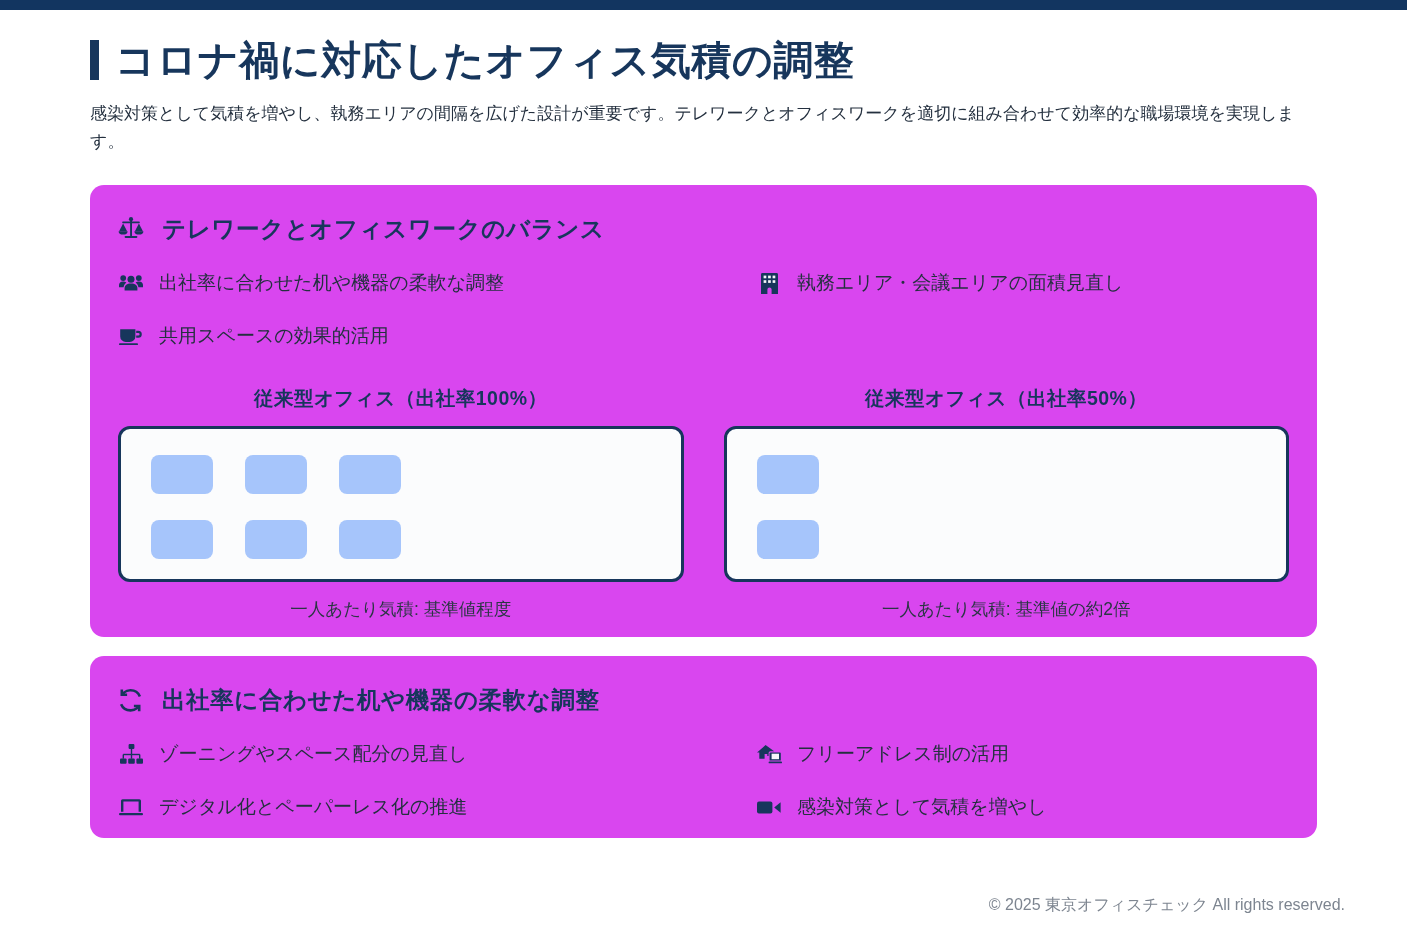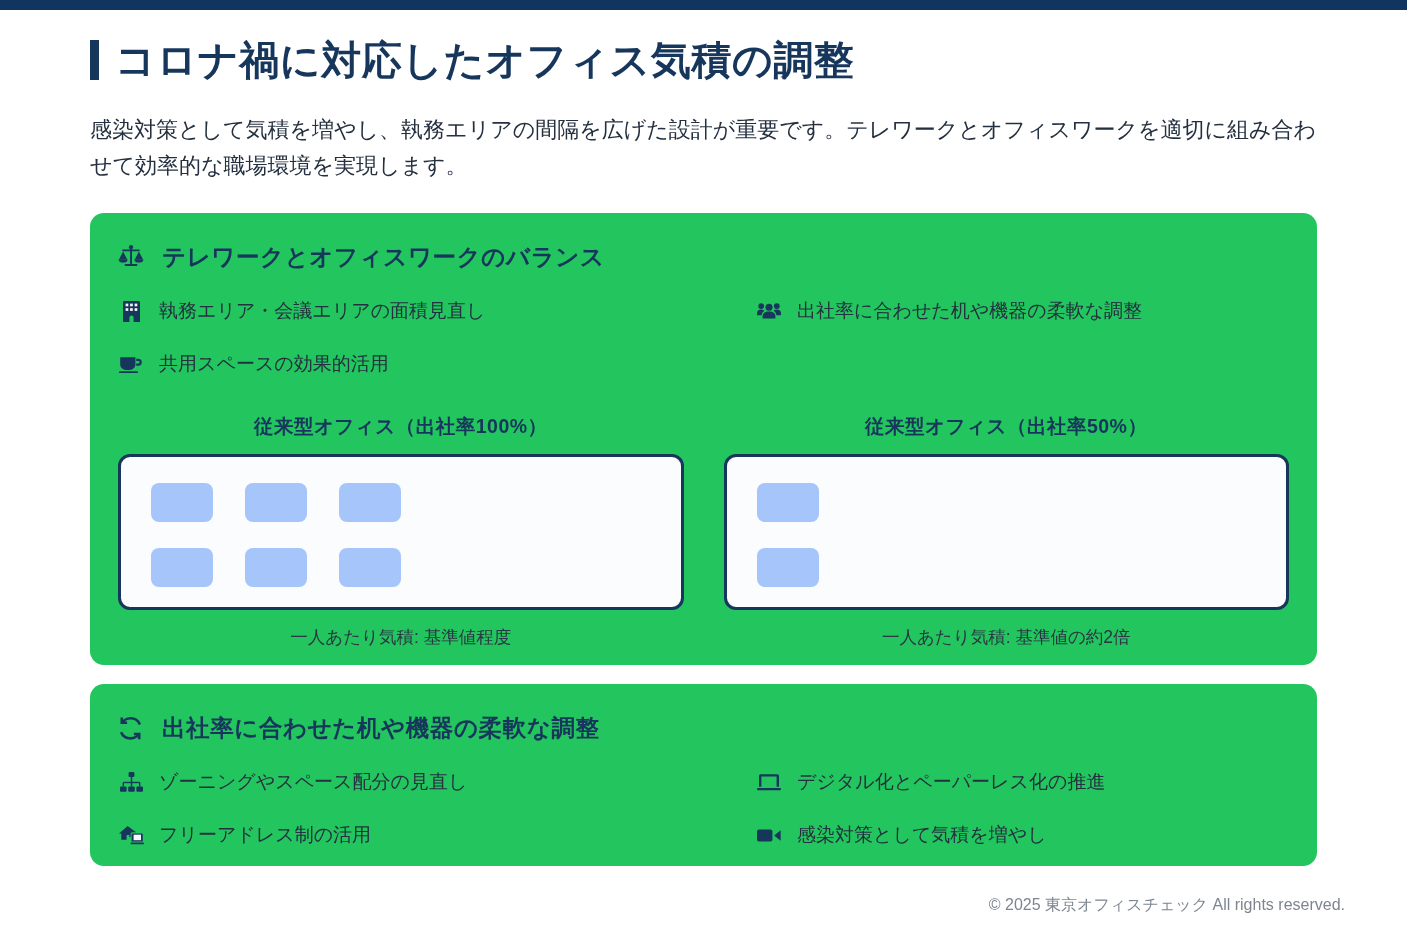--- a/index.html
+++ b/index.html
@@ -47,30 +47,30 @@
   .title-accent {
     display: inline-block;
     width: 9px;
     height: 40px;
     background: #17365c;
     margin-right: 16px;
     flex: none;
   }
 
   .page-desc {
-    margin-top: 28px;
-    font-size: 22px;
+    margin-top: 16px;
+    font-size: 17px;
     line-height: 1.62;
     color: #24303f;
     max-width: 1290px;
   }
 
   
   .card {
-    background: #22c55e;
+    background: #d946ef;
     border-radius: 14px;
     box-sizing: border-box;
     padding: 22px 28px 26px 28px;
   }
   .card-balance {
     margin-top: 30px;
     height: 452px;
   }
   .card-points {
     margin-top: 19px;
@@ -204,45 +204,45 @@
           <path d="M16.4 14.2 a4.5 3.4 0 0 0 9 0 Z"></path>
         </svg>
       </span>
       <span>テレワークとオフィスワークのバランス</span>
     </div>
 
     <div class="feat-grid">
 
       <div class="feat">
         <span class="ficon">
+          <svg width="24" height="19" viewBox="0 0 24 19" fill="#17365c">
+            <circle cx="12" cy="5.3" r="3.5"></circle>
+            <circle cx="4.2" cy="4.1" r="2.9"></circle>
+            <circle cx="19.8" cy="4.1" r="2.9"></circle>
+            <path d="M12 9.6 c-4.1 0-6.4 2.1-6.4 4.6 v2.4 h12.8 v-2.4 c0-2.5-2.3-4.6-6.4-4.6z"></path>
+            <path d="M4.2 7.6 c-2.8 0-4.2 1.6-4.2 3.5 v2.1 h4.6 c0.3-2 1.3-3.6 2.8-4.7 -0.9-0.6-2-0.9-3.2-0.9z"></path>
+            <path d="M19.8 7.6 c-1.2 0-2.3 0.3-3.2 0.9 1.5 1.1 2.5 2.7 2.8 4.7 h4.6 v-2.1 c0-1.9-1.4-3.5-4.2-3.5z"></path>
+          </svg>
+        </span>
+        <span class="ftext">出社率に合わせた机や機器の柔軟な調整</span>
+      </div>
+
+      <div class="feat">
+        <span class="ficon">
           <svg width="17" height="21" viewBox="0 0 17 21" fill="#17365c">
             <path d="M1.4 0 h14.2 a1.4 1.4 0 0 1 1.4 1.4 V21 h-6.4 v-4.4 a2.1 2.1 0 0 0-4.2 0 V21 H0 V1.4 A1.4 1.4 0 0 1 1.4 0z"></path>
             <rect x="2.6" y="2.6" width="2.7" height="2.7" fill="#f5f7fa"></rect>
             <rect x="7.1" y="2.6" width="2.7" height="2.7" fill="#f5f7fa"></rect>
             <rect x="11.6" y="2.6" width="2.7" height="2.7" fill="#f5f7fa"></rect>
             <rect x="2.6" y="7.2" width="2.7" height="2.7" fill="#f5f7fa"></rect>
             <rect x="7.1" y="7.2" width="2.7" height="2.7" fill="#f5f7fa"></rect>
             <rect x="11.6" y="7.2" width="2.7" height="2.7" fill="#f5f7fa"></rect>
           </svg>
         </span>
         <span class="ftext">執務エリア・会議エリアの面積見直し</span>
-      </div>
-
-      <div class="feat">
-        <span class="ficon">
-          <svg width="24" height="19" viewBox="0 0 24 19" fill="#17365c">
-            <circle cx="12" cy="5.3" r="3.5"></circle>
-            <circle cx="4.2" cy="4.1" r="2.9"></circle>
-            <circle cx="19.8" cy="4.1" r="2.9"></circle>
-            <path d="M12 9.6 c-4.1 0-6.4 2.1-6.4 4.6 v2.4 h12.8 v-2.4 c0-2.5-2.3-4.6-6.4-4.6z"></path>
-            <path d="M4.2 7.6 c-2.8 0-4.2 1.6-4.2 3.5 v2.1 h4.6 c0.3-2 1.3-3.6 2.8-4.7 -0.9-0.6-2-0.9-3.2-0.9z"></path>
-            <path d="M19.8 7.6 c-1.2 0-2.3 0.3-3.2 0.9 1.5 1.1 2.5 2.7 2.8 4.7 h4.6 v-2.1 c0-1.9-1.4-3.5-4.2-3.5z"></path>
-          </svg>
-        </span>
-        <span class="ftext">出社率に合わせた机や機器の柔軟な調整</span>
       </div>
 
       <div class="feat">
         <span class="ficon">
           <svg width="24" height="19" viewBox="0 0 24 19" fill="#17365c">
             <path d="M1.2 2.2 h15.2 v7.2 a5.6 5.6 0 0 1-5.6 5.6 H6.8 a5.6 5.6 0 0 1-5.6-5.6z"></path>
             <path d="M17.2 3.8 h2.1 a3.5 3.5 0 0 1 0 7 h-2.1 v-2.2 h2.1 a1.3 1.3 0 0 0 0-2.6 h-2.1z"></path>
             <rect x="0" y="16.2" width="19" height="1.9" rx="0.9"></rect>
           </svg>
         </span>
@@ -313,42 +313,42 @@
             <rect x="0" y="14.5" width="6.6" height="5.2" rx="1"></rect>
             <rect x="8.2" y="14.5" width="6.6" height="5.2" rx="1"></rect>
             <rect x="16.4" y="14.5" width="6.6" height="5.2" rx="1"></rect>
           </svg>
         </span>
         <span class="ftext">ゾーニングやスペース配分の見直し</span>
       </div>
 
       <div class="feat">
         <span class="ficon">
-          <svg width="24" height="19" viewBox="0 0 24 19" fill="#17365c">
-            <path d="M3.6 1.2 h16.8 a1.6 1.6 0 0 1 1.6 1.6 v11 h-2.4 V3.4 H4.4 v10.4 H2 V2.8 A1.6 1.6 0 0 1 3.6 1.2z"></path>
-            <rect x="0" y="15" width="24" height="2.3" rx="1.1"></rect>
-          </svg>
-        </span>
-        <span class="ftext">デジタル化とペーパーレス化の推進</span>
-      </div>
-
-      <div class="feat">
-        <span class="ficon">
           <svg width="25" height="21" viewBox="0 0 25 21" fill="#17365c">
             <path d="M8.6 1.1 L0 8.4 h2.3 v6.4 h5.3 V9.9 h2.7 v2 h1.3 V9 a1.8 1.8 0 0 1 1.8-1.8 h3.7 L8.6 1.1z"></path>
             <path d="M13.6 8.4 h9.2 a1 1 0 0 1 1 1 v7.1 h-11.2 V9.4 a1 1 0 0 1 1-1z"></path>
             <rect x="14.6" y="9.7" width="7.4" height="5.5" fill="#f5f7fa"></rect>
             <rect x="11.6" y="17.4" width="13.4" height="1.9" rx="0.9"></rect>
           </svg>
         </span>
         <span class="ftext">フリーアドレス制の活用</span>
       </div>
 
       <div class="feat">
         <span class="ficon">
+          <svg width="24" height="19" viewBox="0 0 24 19" fill="#17365c">
+            <path d="M3.6 1.2 h16.8 a1.6 1.6 0 0 1 1.6 1.6 v11 h-2.4 V3.4 H4.4 v10.4 H2 V2.8 A1.6 1.6 0 0 1 3.6 1.2z"></path>
+            <rect x="0" y="15" width="24" height="2.3" rx="1.1"></rect>
+          </svg>
+        </span>
+        <span class="ftext">デジタル化とペーパーレス化の推進</span>
+      </div>
+
+      <div class="feat">
+        <span class="ficon">
           <svg width="24" height="17" viewBox="0 0 24 17" fill="#17365c">
             <rect x="0" y="2.4" width="15.4" height="12.2" rx="2"></rect>
             <path d="M17.2 8.5 L23.6 3.3 v10.4z"></path>
           </svg>
         </span>
         <span class="ftext">感染対策として気積を増やし</span>
       </div>
 
     </div>
   </div>

